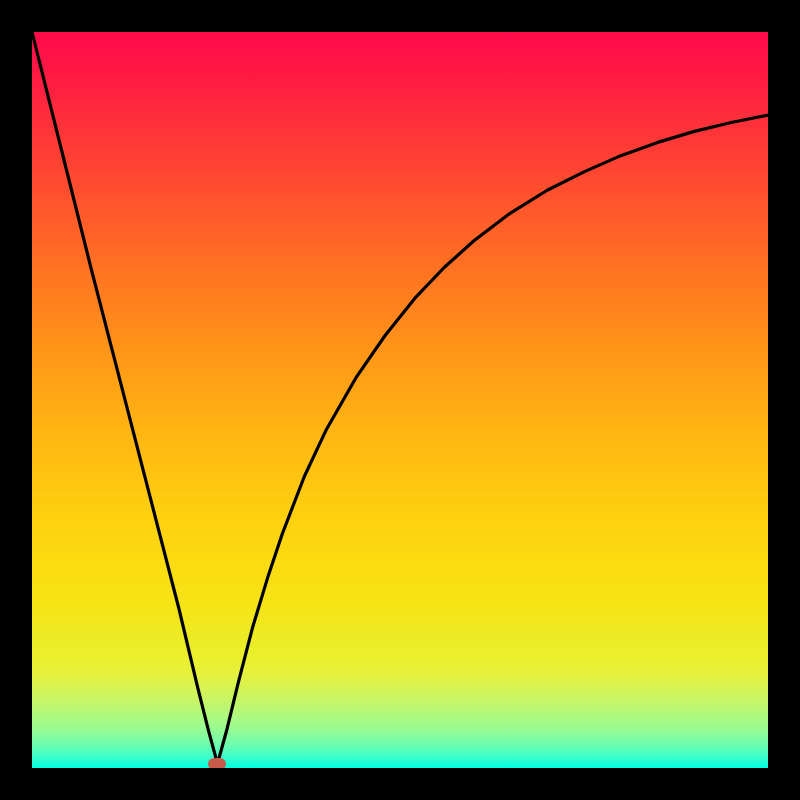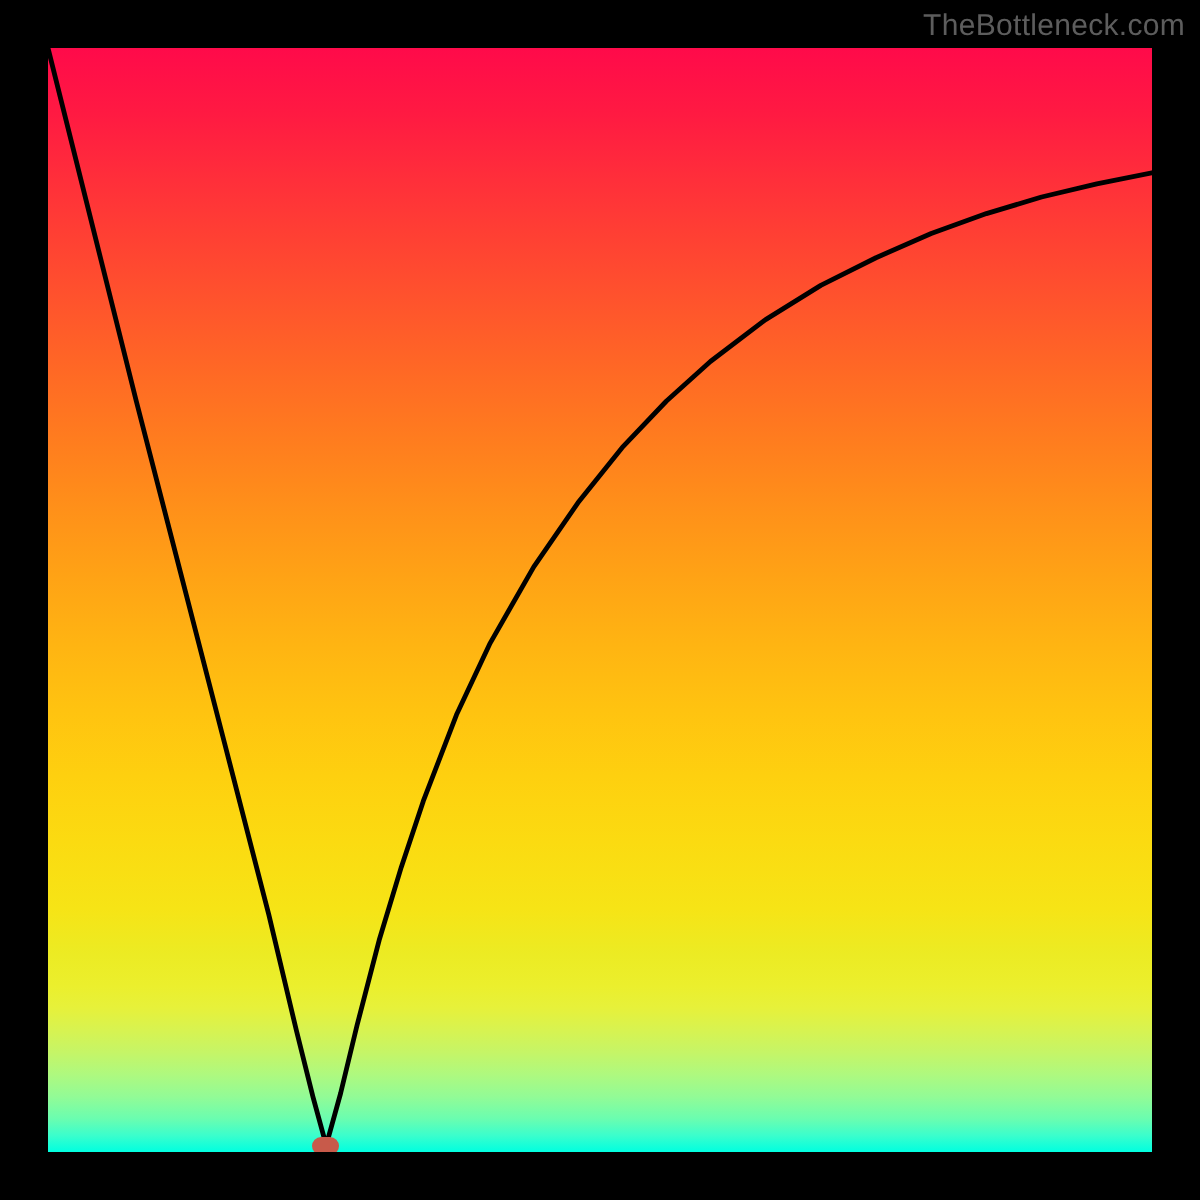--- a/index.html
+++ b/index.html
@@ -83,14 +83,13 @@
 <body>
 
 <div class="frame">
   <div class="plot-area">
     <div class="gradient-bg"></div>
     <svg class="curve" viewBox="0 0 736 736" preserveAspectRatio="none">
       <path id="curve-path" fill="none" stroke-width="3.2" stroke-linejoin="round" stroke-linecap="round" d="M 0.00 0.00 L 29.44 117.76 L 58.88 235.52 L 88.32 349.60 L 117.76 463.68 L 147.20 577.76 L 165.60 655.04 L 176.64 699.20 L 185.47 731.58 L 185.47 731.58 L 195.04 696.99 L 206.08 651.36 L 220.80 594.69 L 235.52 546.11 L 250.24 501.95 L 272.32 444.54 L 294.40 397.44 L 323.84 345.92 L 353.28 303.23 L 382.72 266.43 L 412.16 235.52 L 441.60 209.02 L 478.40 181.06 L 515.20 158.24 L 552.00 139.84 L 588.80 123.65 L 625.60 110.40 L 662.40 99.36 L 699.20 90.53 L 736.00 83.17" stroke="#000000"></path>
     </svg>
     <div class="marker" id="marker" style="left: 185.472px; top: 731.584px; background: rgb(200, 90, 74);"></div>
   </div>
-  <div class="watermark">TheBottleneck.com</div>
 </div>
 
 </body></html>

